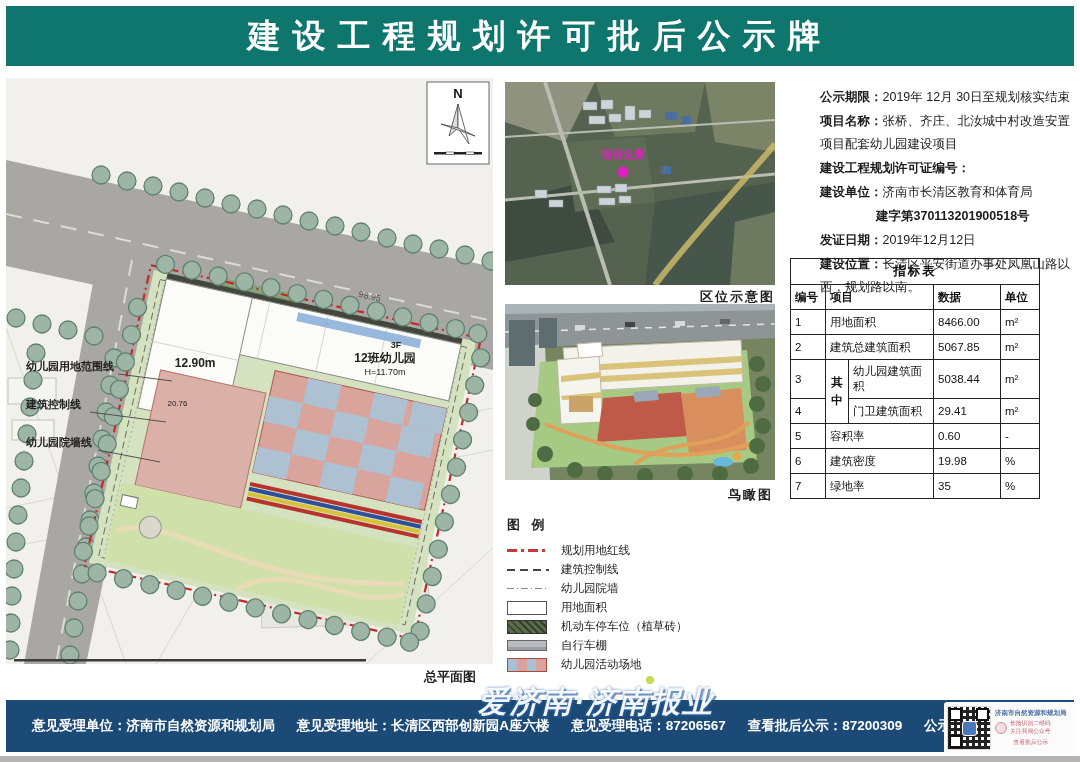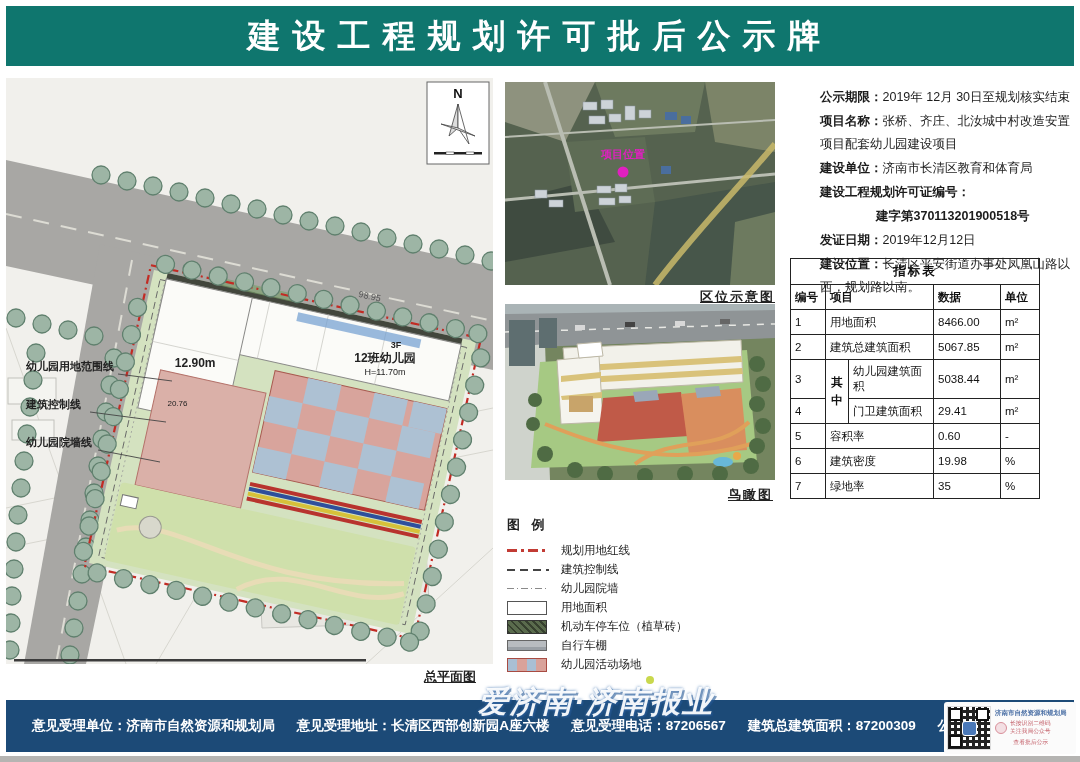--- a/index.html
+++ b/index.html
@@ -3,21 +3,21 @@
 <meta charset="utf-8">
 <style>
   html,body{margin:0;padding:0;background:#e9e9e9;}
   .page{position:relative;width:1080px;height:762px;background:#fff;overflow:hidden;
         font-family:"Liberation Sans","DejaVu Sans",sans-serif;}
   
   .hdr{position:absolute;left:6px;top:6px;right:6px;height:60px;background:#0f766e;}
   .hdr-title{width:100%;text-align:center;line-height:60px;color:#fff;font-size:33px;
              font-weight:900;letter-spacing:12px;}
   
-  .cap{position:absolute;font-size:13px;font-weight:bold;color:#222;text-decoration:underline;}
+  .cap{position:absolute;font-size:13px;font-weight:bold;color:#222;}
   
   .legend{position:absolute;left:507px;top:516px;width:272px;}
   .legend-title{font-size:13px;font-weight:bold;letter-spacing:4px;color:#222;margin-bottom:7px;}
   .lg-item{display:flex;align-items:center;height:19px;}
   .lg-swatch{width:44px;margin-right:10px;display:flex;align-items:center;justify-content:flex-start;}
   .lg-label{font-size:11.5px;color:#222;}
   .sw-line{width:42px;}
   .sw-red{height:3px;background:repeating-linear-gradient(90deg,#c23b34 0 10px,transparent 10px 14px,#c23b34 14px 17px,transparent 17px 21px);}
   .sw-ctrl{height:2px;background:repeating-linear-gradient(90deg,#444 0 8px,transparent 8px 13px);}
   .sw-wall{height:1.5px;background:repeating-linear-gradient(90deg,#8a8a8a 0 7px,transparent 7px 10px,#8a8a8a 10px 11px,transparent 11px 14px);}
@@ -454,23 +454,23 @@
       <span class="lg-label">幼儿园活动场地</span>
       </div>
   </div>
 
   <div class="info">
     <div class="ln">
       <b>公示期限：</b><span>2019年 12月 30日至规划核实结束</span></div>
     <div class="ln">
       <b>项目名称：</b><span>张桥、齐庄、北汝城中村改造安置项目配套幼儿园建设项目</span></div>
     <div class="ln">
+      <b>建设工程规划许可证编号：</b></div>
+    <div class="ln">
       <b>建设单位：</b><span>济南市长清区教育和体育局</span></div>
-    <div class="ln">
-      <b>建设工程规划许可证编号：</b></div>
     <div class="ln ln-indent">
       <span>建字第370113201900518号</span></div>
     <div class="ln">
       <b>发证日期：</b><span>2019年12月12日</span></div>
     <div class="ln">
       <b>建设位置：</b><span>长清区平安街道办事处凤凰山路以西，规划路以南。</span></div>
   </div>
 
   <table class="tbl">
     <tbody>
@@ -527,21 +527,21 @@
       <td>%</td>
         </tr>
   </tbody>
     </table>
 
   <div class="ftr">
     <div class="ftr-line">
       <span class="seg"><b>意见受理单位：</b><span>济南市自然资源和规划局</span></span>
       <span class="seg"><b>意见受理地址：</b><span>长清区西部创新园A座六楼</span></span>
       <span class="seg"><b>意见受理电话：</b><span>87206567</span></span>
-      <span class="seg"><b>建筑总建筑面积：</b><span>87200309</span></span>
+      <span class="seg"><b>查看批后公示：</b><span>87200309</span></span>
       <span class="seg"><b>公示查询地址：</b><span>http://nrp.jinan.gov.cn</span></span>
     </div>
   </div>
   <div class="wmark">
     <span>爱济南·济南报业</span><span class="dot"></span>
   </div>
   <div class="qr-card">
     <div class="qr">
       <span class="f f1"></span>
         <span class="f f2"></span>

